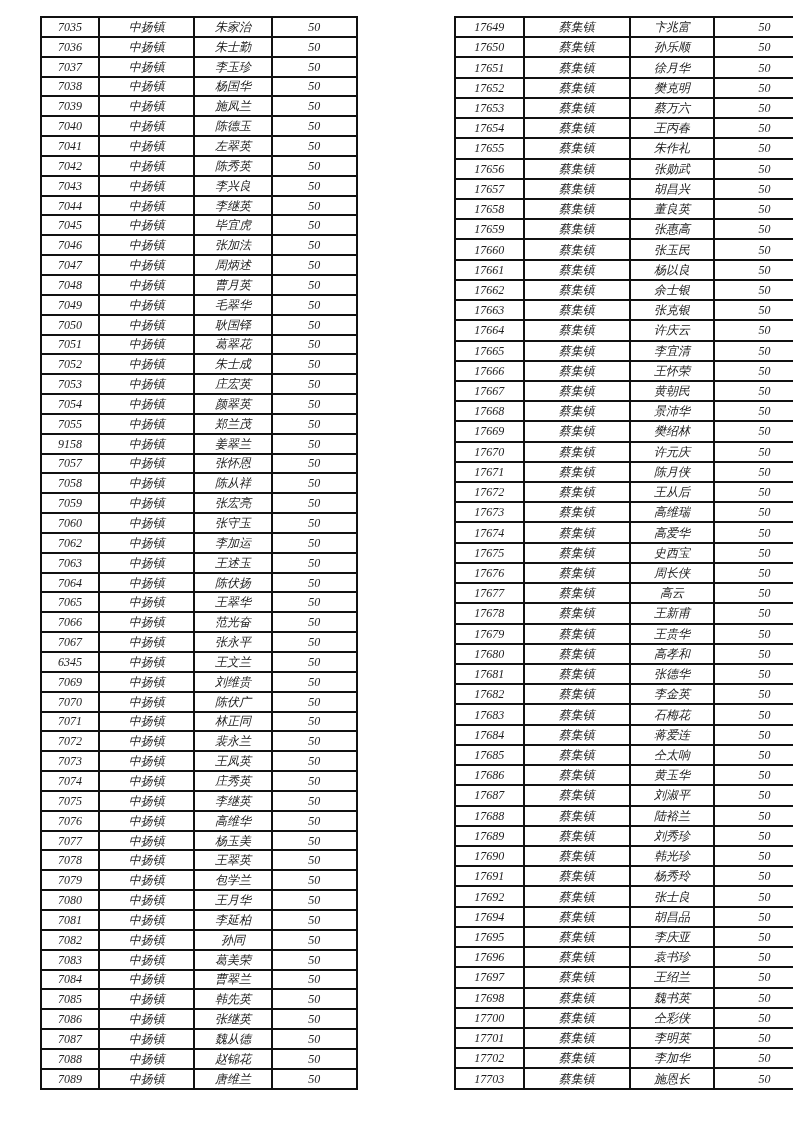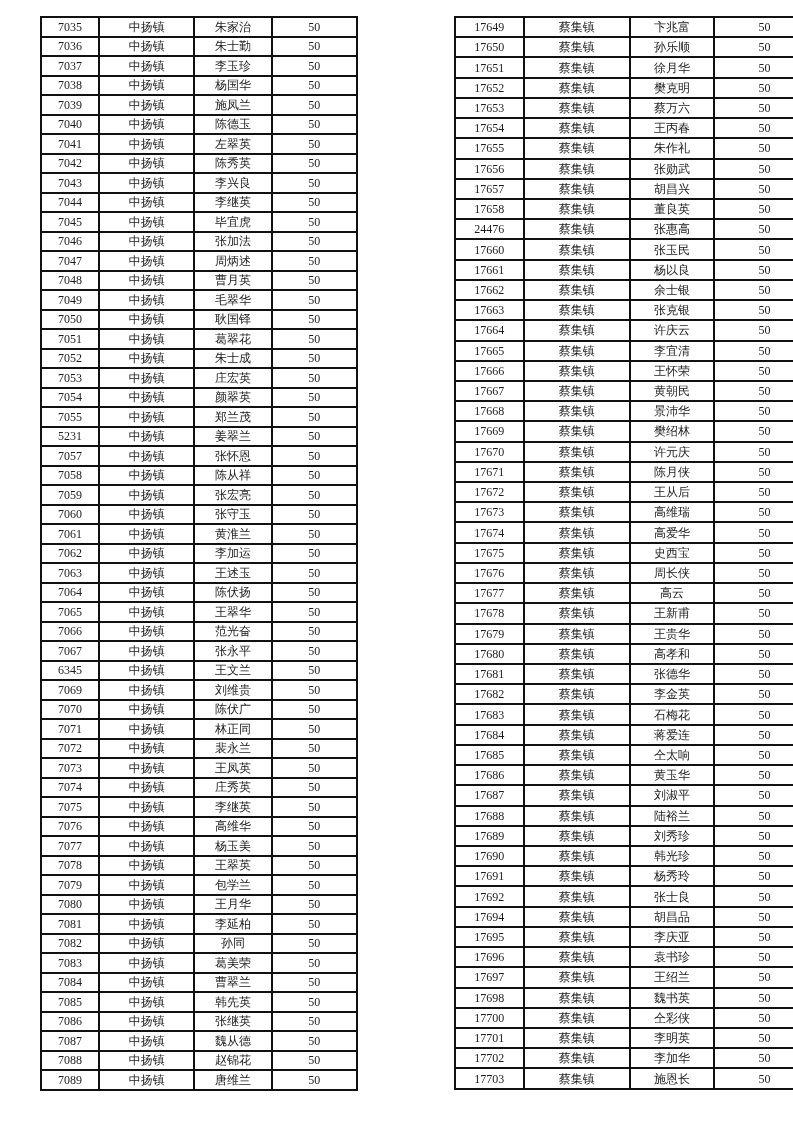--- a/index.html
+++ b/index.html
@@ -14,20 +14,21 @@
     font-family: "Liberation Serif", "DejaVu Serif", serif;
     color: #1c1c1c;
     overflow: hidden;
   }
   .sheet-table {
     position: absolute;
     top: 16px;
     border-collapse: collapse;
     table-layout: fixed;
     height: 1074px;
+    font-style: italic;
   }
   #left-table  { left: 40px;  width: 318px; }
   #right-table { left: 418px; width: 362px; margin-left: 36px; }
   .sheet-table td {
     border: 2px solid #111111;
     text-align: center;
     vertical-align: middle;
     font-size: 12px;
     line-height: 1;
     padding: 0;
@@ -175,21 +176,21 @@
         <td>颜翠英</td>
         <td>50</td>
       </tr>
       <tr>
         <td>7055</td>
         <td>中扬镇</td>
         <td>郑兰茂</td>
         <td>50</td>
       </tr>
       <tr>
-        <td>5231</td>
+        <td>9158</td>
         <td>中扬镇</td>
         <td>姜翠兰</td>
         <td>50</td>
       </tr>
       <tr>
         <td>7057</td>
         <td>中扬镇</td>
         <td>张怀恩</td>
         <td>50</td>
       </tr>
@@ -202,26 +203,20 @@
       <tr>
         <td>7059</td>
         <td>中扬镇</td>
         <td>张宏亮</td>
         <td>50</td>
       </tr>
       <tr>
         <td>7060</td>
         <td>中扬镇</td>
         <td>张守玉</td>
-        <td>50</td>
-      </tr>
-      <tr>
-        <td>7061</td>
-        <td>中扬镇</td>
-        <td>黄淮兰</td>
         <td>50</td>
       </tr>
       <tr>
         <td>7062</td>
         <td>中扬镇</td>
         <td>李加运</td>
         <td>50</td>
       </tr>
       <tr>
         <td>7063</td>
@@ -450,21 +445,21 @@
         <td>胡昌兴</td>
         <td>50</td>
       </tr>
       <tr>
         <td>17658</td>
         <td>蔡集镇</td>
         <td>董良英</td>
         <td>50</td>
       </tr>
       <tr>
-        <td>24476</td>
+        <td>17659</td>
         <td>蔡集镇</td>
         <td>张惠高</td>
         <td>50</td>
       </tr>
       <tr>
         <td>17660</td>
         <td>蔡集镇</td>
         <td>张玉民</td>
         <td>50</td>
       </tr>

